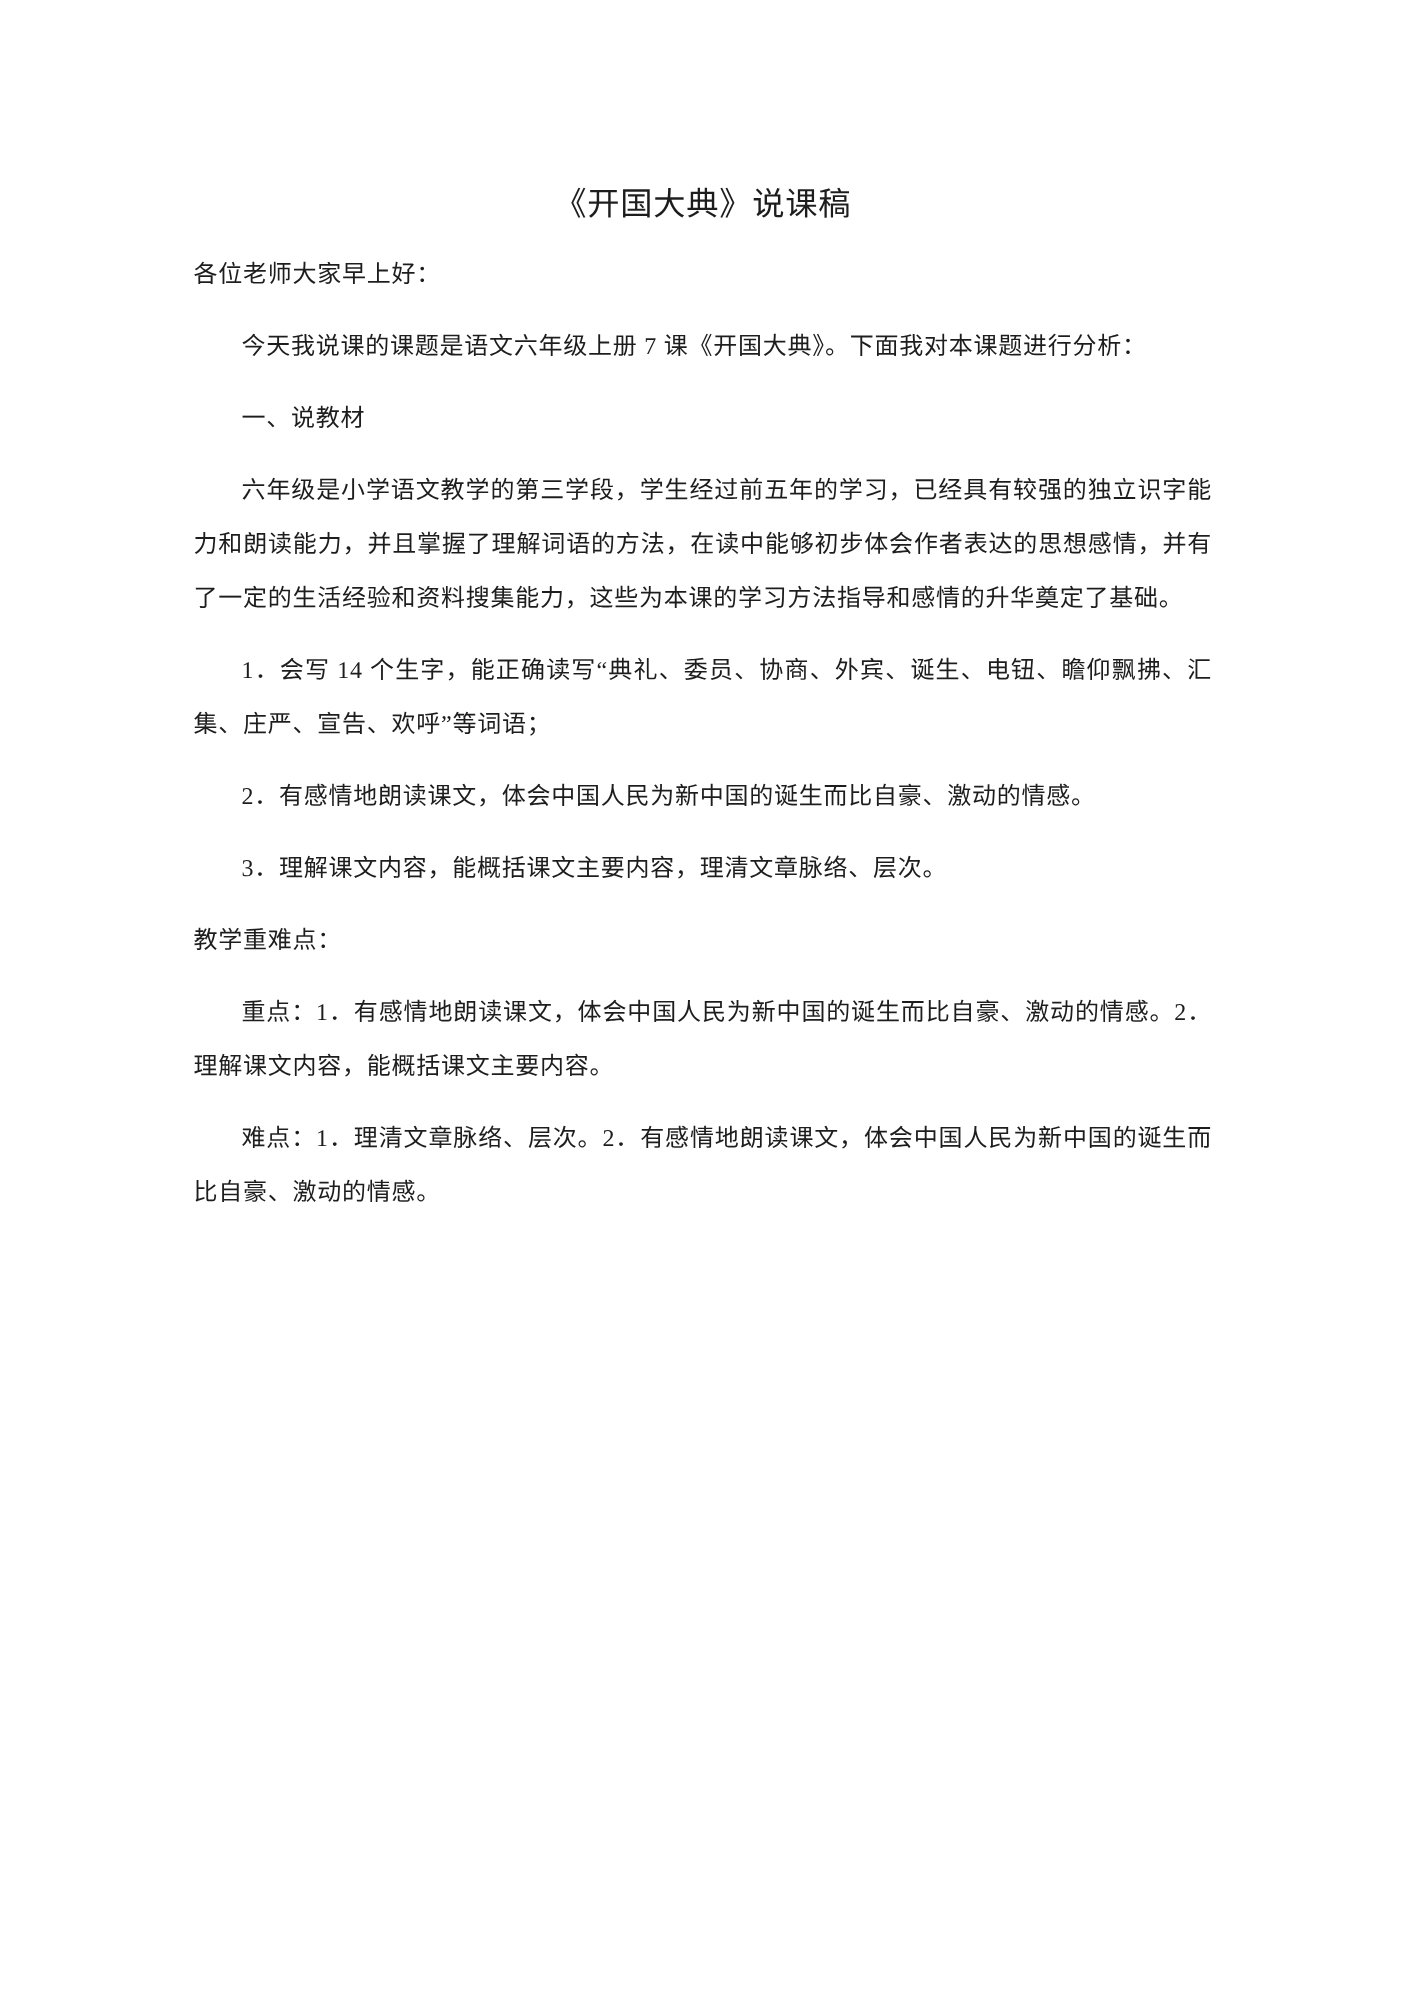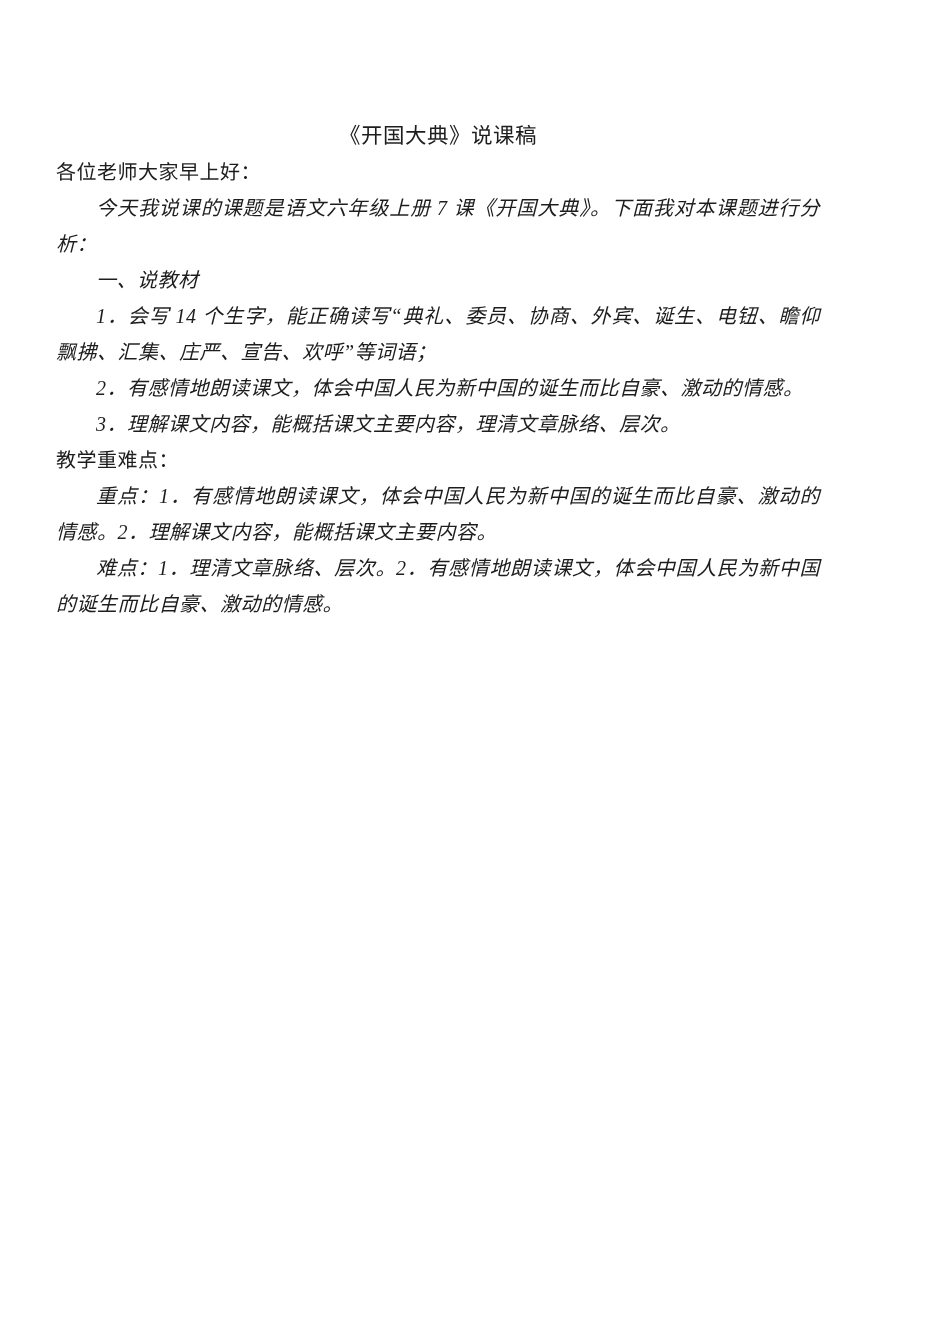--- a/index.html
+++ b/index.html
@@ -11,59 +11,59 @@
     width: 950px;
     height: 1344px;
     overflow: hidden;
     color: #1d1d1d;
     font-family: "Liberation Serif", "DejaVu Serif", serif;
   }
   .page {
     box-sizing: border-box;
     width: 950px;
     height: 1344px;
-    padding: 118px 130px 0 56px;
+    padding: 118px 130px 0 117px;
     background: #ffffff;
   }
   .doc-title {
     margin: 0;
     font-size: 21.5px;
     font-weight: 400;
     line-height: 36px;
     text-align: center;
     letter-spacing: 0.5px;
   }
   .para {
-    margin: 0;
-    font-size: 20px;
+    margin: 12px;
+    font-size: 16px;
     line-height: 36px;
     text-align: justify;
     text-justify: inter-ideograph;
     letter-spacing: 0.5px;
     word-break: break-all;
   }
   .indent {
     text-indent: 2em;
-    font-style: italic;
   }
 </style>
 </head>
 <body>
 
 <div class="page">
   <h1 class="doc-title">《开国大典》说课稿</h1>
 
   <p class="para">各位老师大家早上好：</p>
 
   <p class="para indent">今天我说课的课题是语文六年级上册 7 课《开国大典》。下面我对本课题进行分析：</p>
 
   <p class="para indent">一、说教材</p>
 
 
 
+  <p class="para indent">六年级是小学语文教学的第三学段，学生经过前五年的学习，已经具有较强的独立识字能力和朗读能力，并且掌握了理解词语的方法，在读中能够初步体会作者表达的思想感情，并有了一定的生活经验和资料搜集能力，这些为本课的学习方法指导和感情的升华奠定了基础。</p>
 
 
   <p class="para indent">1．会写 14 个生字，能正确读写“典礼、委员、协商、外宾、诞生、电钮、瞻仰飘拂、汇集、庄严、宣告、欢呼”等词语；</p>
 
   <p class="para indent">2．有感情地朗读课文，体会中国人民为新中国的诞生而比自豪、激动的情感。</p>
 
   <p class="para indent">3．理解课文内容，能概括课文主要内容，理清文章脉络、层次。</p>
 
   <p class="para">教学重难点：</p>
 

